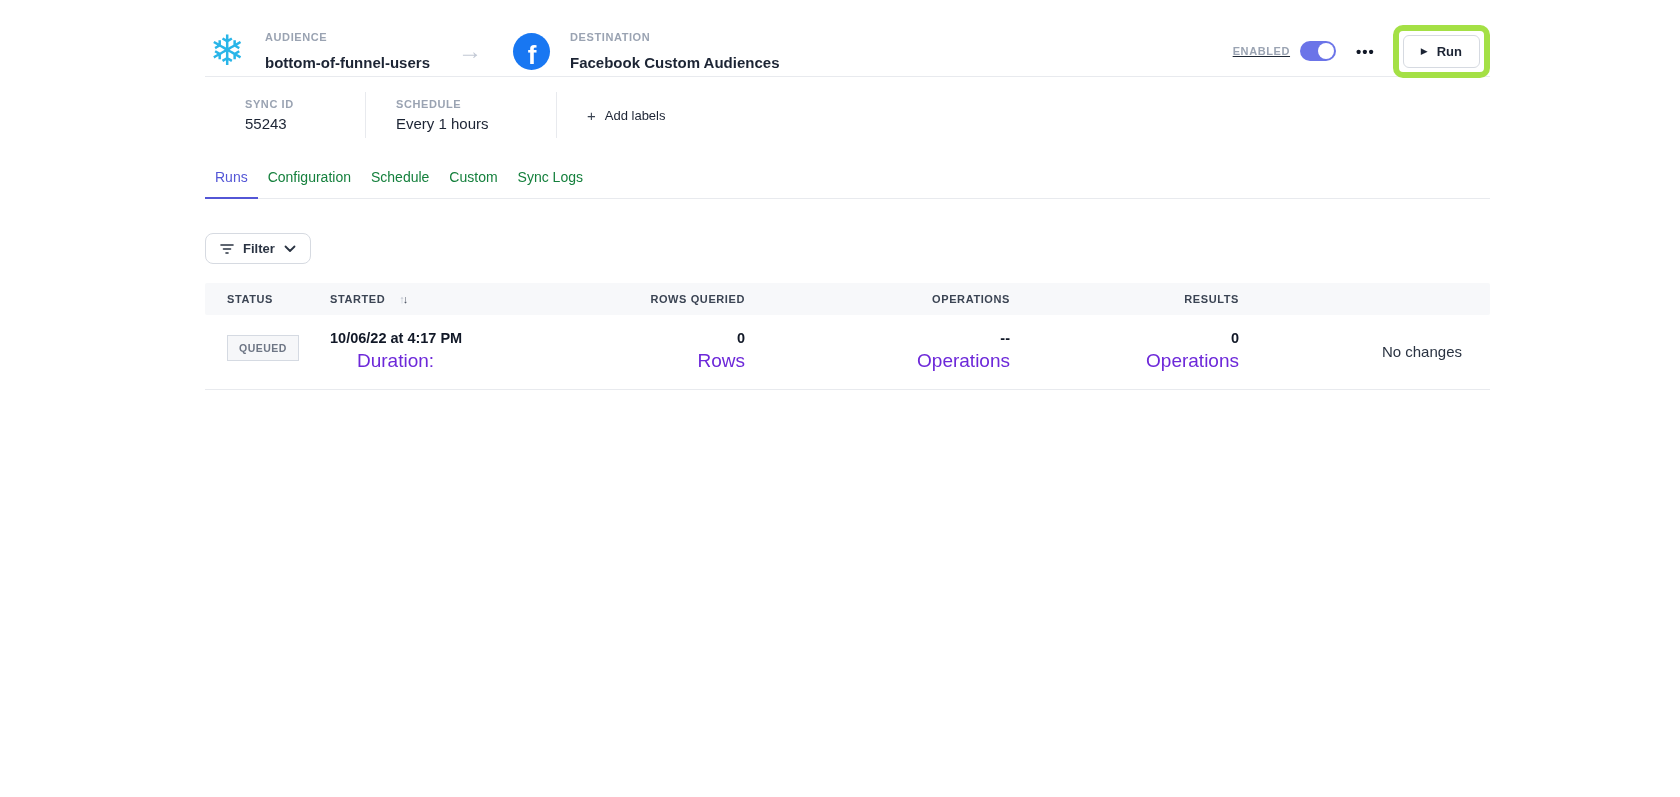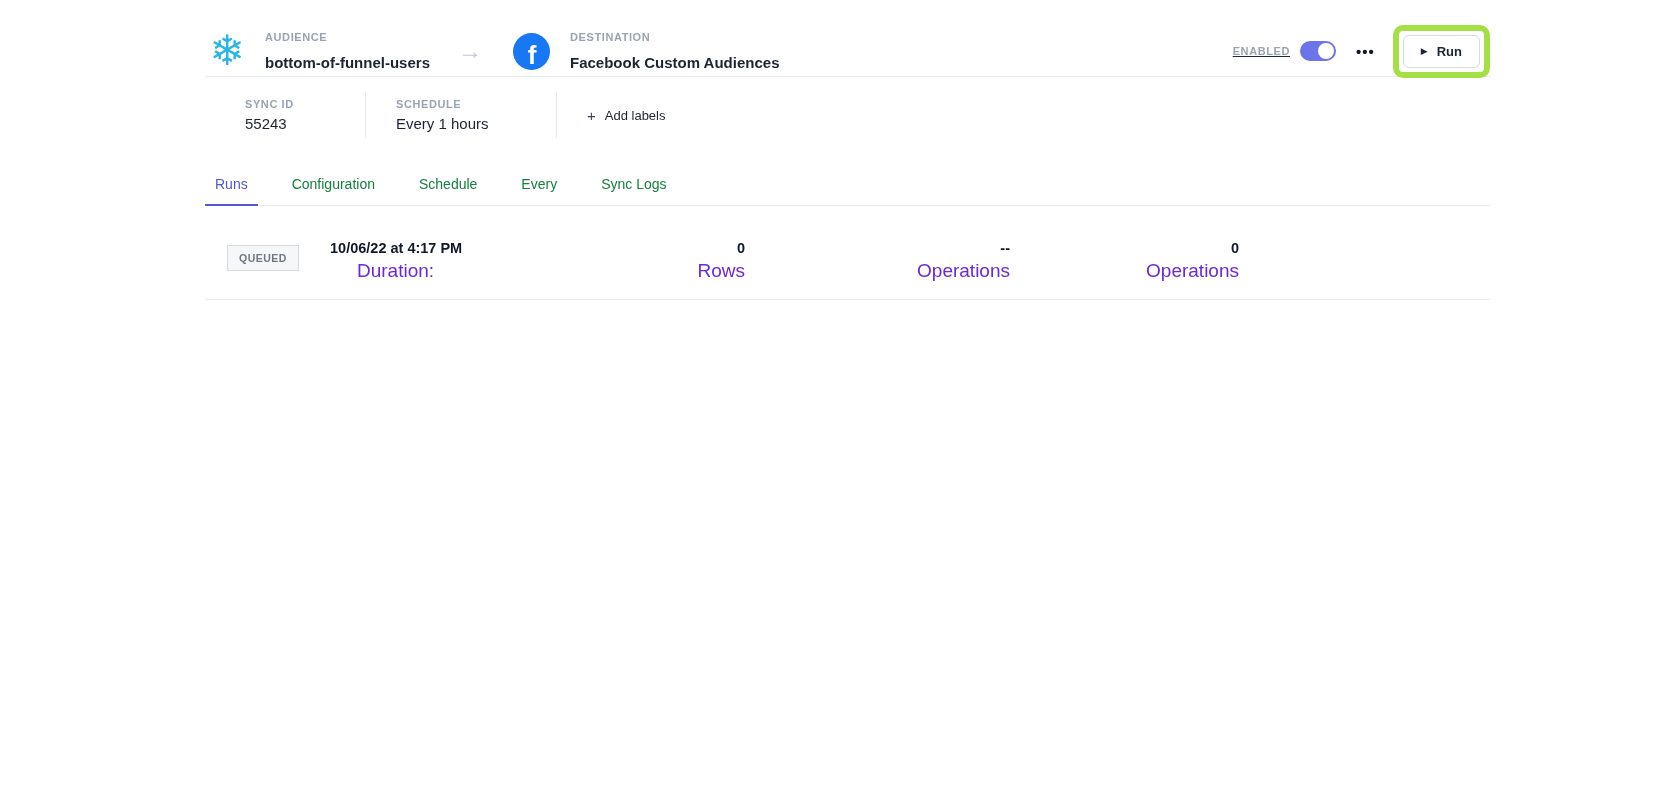--- a/index.html
+++ b/index.html
@@ -42,21 +42,21 @@
   .info-label { font-size: 11px; font-weight: 600; letter-spacing: 0.6px; color: #9aa3b2; }
   .info-value { font-size: 15px; font-weight: 400; color: #1c2434; }
   .block-syncid { width: 120px; margin-left: 40px; }
   .block-schedule { padding: 0 30px; width: 190px; }
   .v-sep { width: 1px; height: 46px; background: #e8eaee; }
   .add-labels-btn { display: flex; align-items: center; gap: 9px; background: none; border: none; cursor: pointer;
     margin-left: 30px; font-size: 13px; font-weight: 500; color: #1c2434; font-family: inherit; }
   .plus-icon { font-size: 15px; color: #3b4453; font-weight: 400; }
 
   
-  .tabs { display: flex; gap: 24px; border-bottom: 1px solid #e8eaee; margin-top: 15px; }
+  .tabs { display: flex; border-bottom: 1px solid #e8eaee; margin-top: 8px; }
   .tab { padding: 6px 10px 12px; font-size: 14px; font-weight: 500; color: #15803d; cursor: pointer;
     border-bottom: 2px solid transparent; margin-bottom: -1px; }
   .tab.active { color: #5356d6; border-bottom-color: #5356d6; }
 
   
   .toolbar { margin-top: 34px; }
   .filter-btn { display: inline-flex; align-items: center; gap: 9px; background: #ffffff; border: 1px solid #d6dae1;
     border-radius: 8px; padding: 7px 14px; font-size: 13px; font-weight: 600; color: #2a3342; cursor: pointer;
     font-family: inherit; }
 
@@ -145,26 +145,51 @@
     <button class="add-labels-btn">
       <span class="plus-icon">+</span>
       <span>Add labels</span>
     </button>
   </div>
 
   <nav class="tabs">
     <div class="tab active">Runs</div>
     <div class="tab">Configuration</div>
     <div class="tab">Schedule</div>
-    <div class="tab">Every</div>
+    <div class="tab">Custom</div>
     <div class="tab">Sync Logs</div>
   </nav>
 
+  <div class="toolbar">
+    <button class="filter-btn">
+      <svg class="icon-svg" width="14" height="12" viewBox="0 0 14 12">
+        <g stroke="#2a3342" stroke-width="1.6" stroke-linecap="round">
+          <line x1="1" y1="2" x2="13" y2="2"></line>
+            <line x1="3.5" y1="6" x2="10.5" y2="6"></line>
+            <line x1="6" y1="10" x2="8" y2="10"></line>
+        </g>
+      </svg>
+      <span>Filter</span>
+      <svg class="icon-svg" width="12" height="8" viewBox="0 0 12 8">
+        <path d="M1.5 1.5 L6 6 L10.5 1.5" fill="none" stroke="#2a3342" stroke-width="1.8" stroke-linecap="round" stroke-linejoin="round"></path>
+      </svg>
+    </button>
+  </div>
 
   <div class="runs-table">
+    <div class="tgrid thead">
+      <div class="th c-status">STATUS</div>
+      <div class="th">
+        <span>STARTED</span><span class="sort-icon"><span class="up">↑</span><span class="down">↓</span></span>
+      </div>
+      <div class="th num">ROWS QUERIED</div>
+      <div class="th num">OPERATIONS</div>
+      <div class="th num">RESULTS</div>
+      <div class="th"></div>
+    </div>
 
     <div class="tgrid trow">
       <div class="cell cell-status">
         <span class="status-badge">QUEUED</span>
       </div>
       <div class="cell">
         <div class="cell-main">10/06/22 at 4:17 PM</div>
         <div class="cell-sub">Duration:</div>
       </div>
       <div class="cell num">
@@ -172,16 +197,17 @@
         <div class="cell-sub">Rows</div>
       </div>
       <div class="cell num">
         <div class="cell-main">--</div>
         <div class="cell-sub">Operations</div>
       </div>
       <div class="cell num">
         <div class="cell-main">0</div>
         <div class="cell-sub">Operations</div>
       </div>
+      <div class="cell cell-changes">No changes</div>
     </div>
   </div>
 
 </div>
 
 </body></html>

